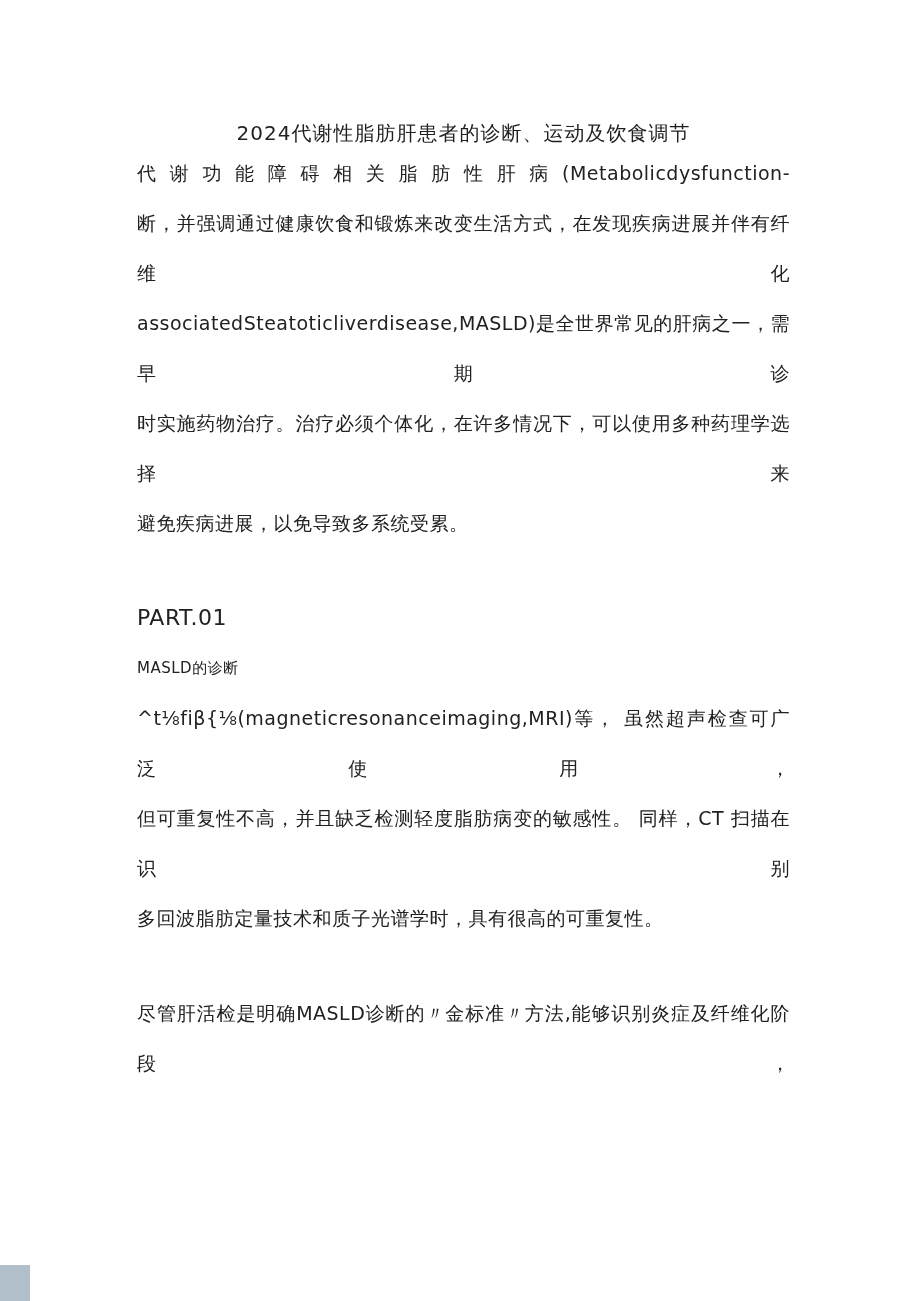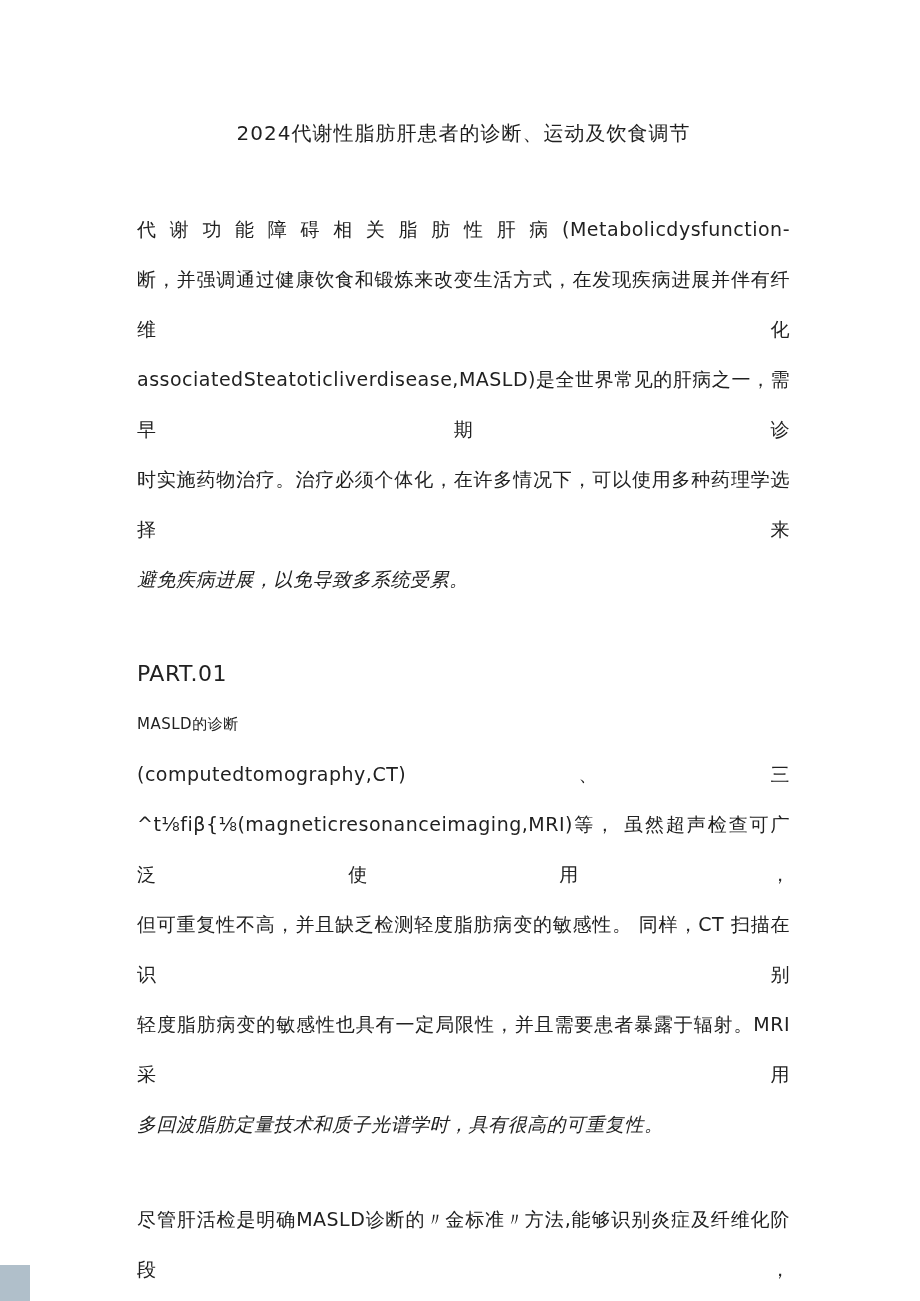--- a/index.html
+++ b/index.html
@@ -18,37 +18,35 @@
   .doc {
     box-sizing: border-box;
     width: 920px;
     padding: 118px 130px 0 137px;
   }
   .title {
     font-size: 20px;
     line-height: 30px;
     text-align: center;
     letter-spacing: 1px;
-    margin-bottom: 56px;
     color: #1f1f1f;
   }
   .para {
     font-size: 19px;
   }
   .jline {
     line-height: 50px;
     letter-spacing: 0.5px;
     text-align: justify;
     text-align-last: justify;
     white-space: normal;
     overflow: hidden;
   }
   .jline.last {
     text-align-last: left;
-    font-style: italic;
   }
   .part-label {
     font-size: 22px;
     line-height: 50px;
     letter-spacing: 0.5px;
     margin-top: 45px;
   }
   .heading {
     font-size: 15px;
     line-height: 50px;
@@ -79,24 +77,22 @@
     <div class="jline">associatedSteatoticliverdisease,MASLD)是全世界常见的肝病之一，需早期诊</div>
     <div class="jline">时实施药物治疗。治疗必须个体化，在许多情况下，可以使用多种药理学选择来</div>
     <div class="jline last">避免疾病进展，以免导致多系统受累。</div>
   </div>
 
   <div class="part-label">PART.01</div>
 
   <div class="heading">MASLD的诊断</div>
 
   <div class="para">
-    <div class="jline">(computedtomography,CT)、三</div>
     <div class="jline">^t⅛fiβ{⅛(magneticresonanceimaging,MRI)等， 虽然超声检查可广泛使用，</div>
     <div class="jline">但可重复性不高，并且缺乏检测轻度脂肪病变的敏感性。 同样，CT 扫描在识别</div>
-    <div class="jline">轻度脂肪病变的敏感性也具有一定局限性，并且需要患者暴露于辐射。MRI 采用</div>
     <div class="jline last">多回波脂肪定量技术和质子光谱学时，具有很高的可重复性。</div>
   </div>
 
   <div class="para gap">
     <div class="jline">尽管肝活检是明确MASLD诊断的〃金标准〃方法,能够识别炎症及纤维化阶段，</div>
 
   </div>
 
 </div>
 

